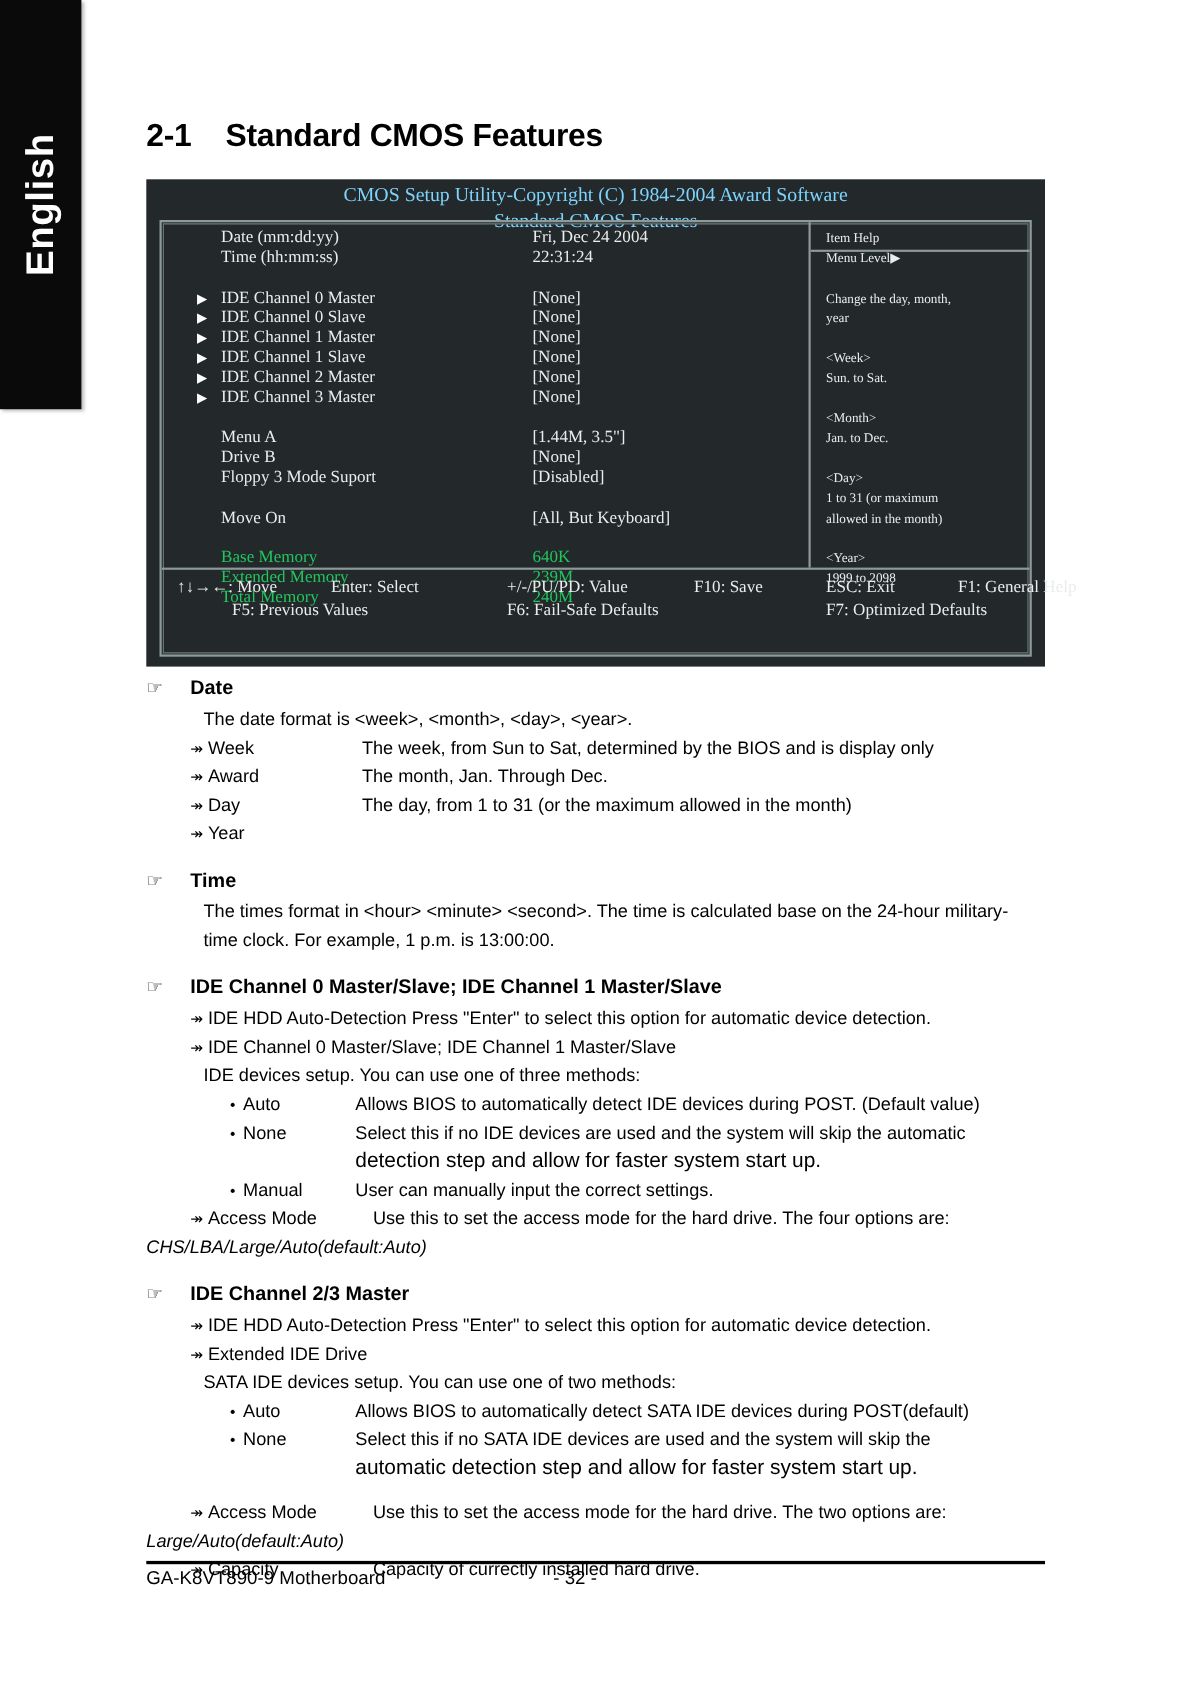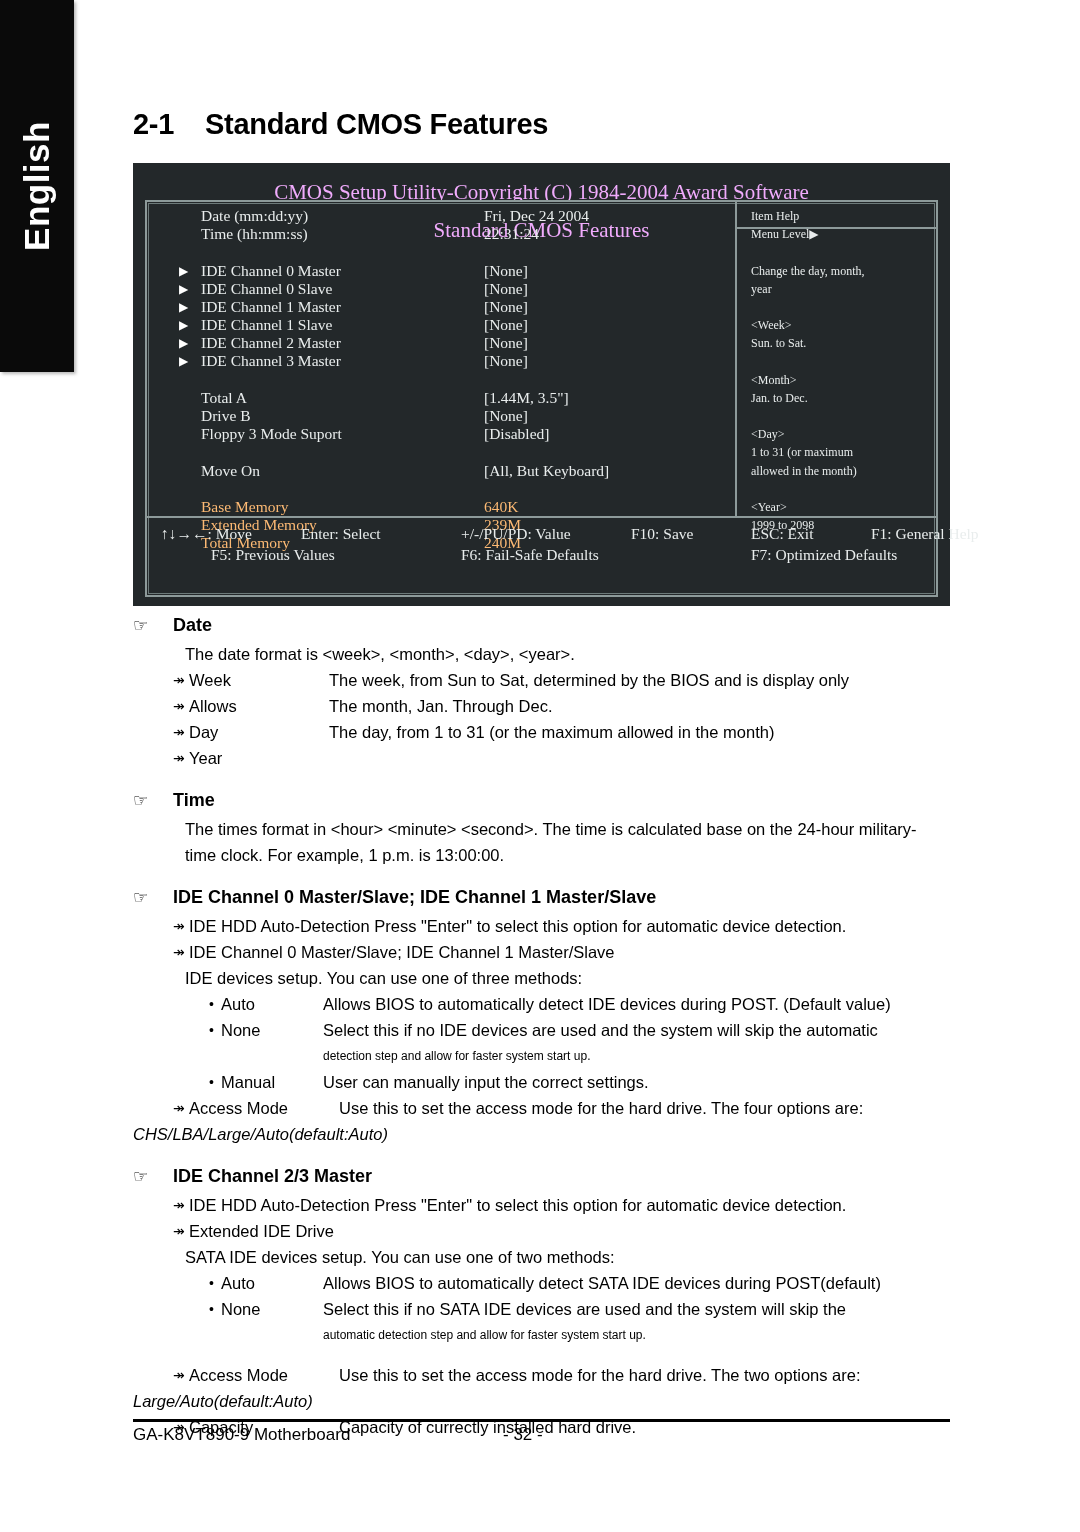--- a/index.html
+++ b/index.html
@@ -59,24 +59,24 @@
     top: 163px;
     width: 817px;
     height: 443px;
     background: #23282a;
     font-family: "Liberation Serif", serif;
     color: #e9eded;
     box-sizing: border-box;
   }
   .bios-title {
     text-align: center;
-    font-size: 21px;
+    font-size: 18px;
     line-height: 18px;
-    padding-top: 20px;
-    color: #f0abfc;
+    padding-top: 5px;
+    color: #7dd3fc;
   }
   .bios-frame {
     position: absolute;
     left: 12px;
     top: 37px;
     right: 12px;
     bottom: 9px;
     border: 2px solid #8d9a9a;
     box-shadow: inset 0 0 0 1px #23282a, inset 0 0 0 2px #6d7a7a;
     box-sizing: border-box;
@@ -113,21 +113,21 @@
   }
   .bios-row .arrow {
     width: 22px;
     font-size: 12px;
     color: #ffffff;
     flex: none;
   }
   .bios-row .arrow.blank { color: transparent; }
   .bios-row .lbl { width: 283px; flex: none; }
   .bios-row .val { flex: none; }
-  .bios-row.dim .lbl, .bios-row.dim .val { color: #fdba74; }
+  .bios-row.dim .lbl, .bios-row.dim .val { color: #22c55e; }
   .bios-spacer { height: 18.2px; }
 
   
   .bios-help {
     position: absolute;
     left: 590px;
     top: 0;
     right: 4px;
     padding: 5px 0 0 14px;
     box-sizing: border-box;
@@ -215,21 +215,21 @@
   .sub-flow .marker { width: 16px; flex: none; font-size: 14px; }
   .dot-row {
     display: flex;
     margin-left: 76px;
     font-size: 16.5px;
     line-height: 26px;
   }
   .dot-row .dot { width: 12px; flex: none; font-size: 14px; }
   .dot-row .term { width: 102px; flex: none; }
   .dot-row .desc { flex: 1; }
-  .cont-line { margin-left: 190px; font-size: 12px; line-height: 26px; }
+  .cont-line { margin-left: 190px; font-size: 19px; line-height: 26px; }
   .cont-line2 { font-size: 16.5px; line-height: 26px; font-style: italic; }
   .blank-line { height: 14px; }
 
   
   .page-rule {
     position: absolute;
     left: 133px;
     top: 1419px;
     width: 817px;
     height: 3px;
@@ -309,21 +309,21 @@
         <div class="bios-row">
           <span class="arrow">▶</span>
           <span class="lbl">IDE Channel 3 Master</span>
           <span class="val">[None]</span>
         </div>
 
         <div class="bios-spacer"></div>
 
         <div class="bios-row">
           <span class="arrow blank"></span>
-          <span class="lbl">Total A</span>
+          <span class="lbl">Menu A</span>
           <span class="val">[1.44M, 3.5"]</span>
         </div>
         <div class="bios-row">
           <span class="arrow blank"></span>
           <span class="lbl">Drive B</span>
           <span class="val">[None]</span>
         </div>
         <div class="bios-row">
           <span class="arrow blank"></span>
           <span class="lbl">Floppy 3 Mode Suport</span>
@@ -407,21 +407,21 @@
     <span>Date</span>
   </div>
   <div class="para">The date format is &lt;week&gt;, &lt;month&gt;, &lt;day&gt;, &lt;year&gt;.</div>
   <div class="sub-row">
     <span class="marker">↠</span>
     <span class="term">Week</span>
     <span class="desc">The week, from Sun to Sat, determined by the BIOS and is display only</span>
   </div>
   <div class="sub-row">
     <span class="marker">↠</span>
-    <span class="term">Allows</span>
+    <span class="term">Award</span>
     <span class="desc">The month, Jan. Through Dec.</span>
   </div>
   <div class="sub-row">
     <span class="marker">↠</span>
     <span class="term">Day</span>
     <span class="desc">The day, from 1 to 31 (or the maximum allowed in the month)</span>
   </div>
   <div class="sub-row">
     <span class="marker">↠</span>
     <span class="term">Year</span>

